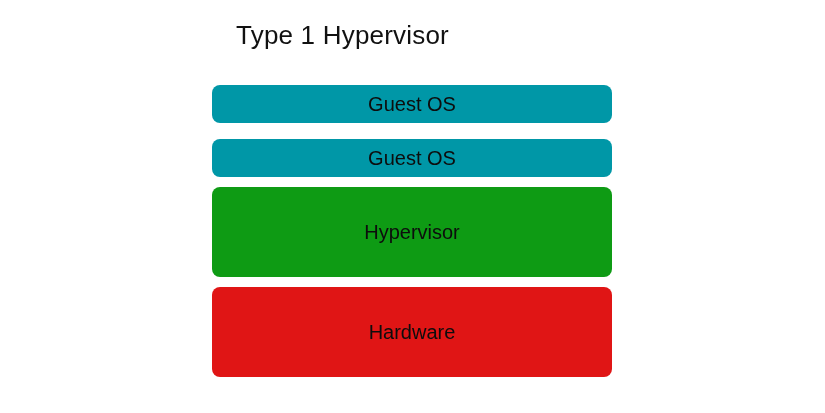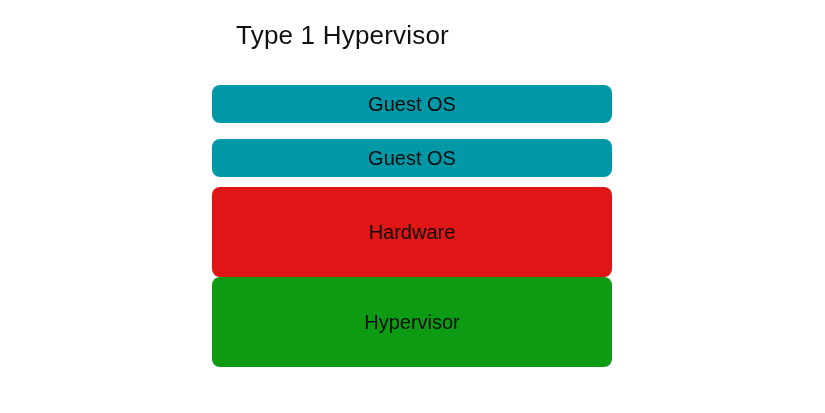--- a/index.html
+++ b/index.html
@@ -104,26 +104,26 @@
 
     <div class="layer-row row-guest-os">
       <div class="layer-box box-guest-os" style="background-color: rgb(0, 151, 167);">
         <span class="layer-label" style="color: rgb(13, 13, 13);">Guest OS</span>
       </div>
       <div class="layer-box box-guest-os" style="background-color: rgb(0, 151, 167);">
         <span class="layer-label" style="color: rgb(13, 13, 13);">Guest OS</span>
       </div>
     </div>
 
+    <div class="layer-row row-hypervisor">
+      <div class="layer-box box-full" style="background-color: rgb(14, 155, 20);">
+        <span class="layer-label" style="color: rgb(13, 13, 13);">Hypervisor</span>
+      </div>
+    </div>
+
     <div class="layer-row row-hardware">
       <div class="layer-box box-full" style="background-color: rgb(224, 21, 21);">
         <span class="layer-label" style="color: rgb(13, 13, 13);">Hardware</span>
-      </div>
-    </div>
-
-    <div class="layer-row row-hypervisor">
-      <div class="layer-box box-full" style="background-color: rgb(14, 155, 20);">
-        <span class="layer-label" style="color: rgb(13, 13, 13);">Hypervisor</span>
       </div>
     </div>
 
   </div>
 </div>
 
 </body></html>

